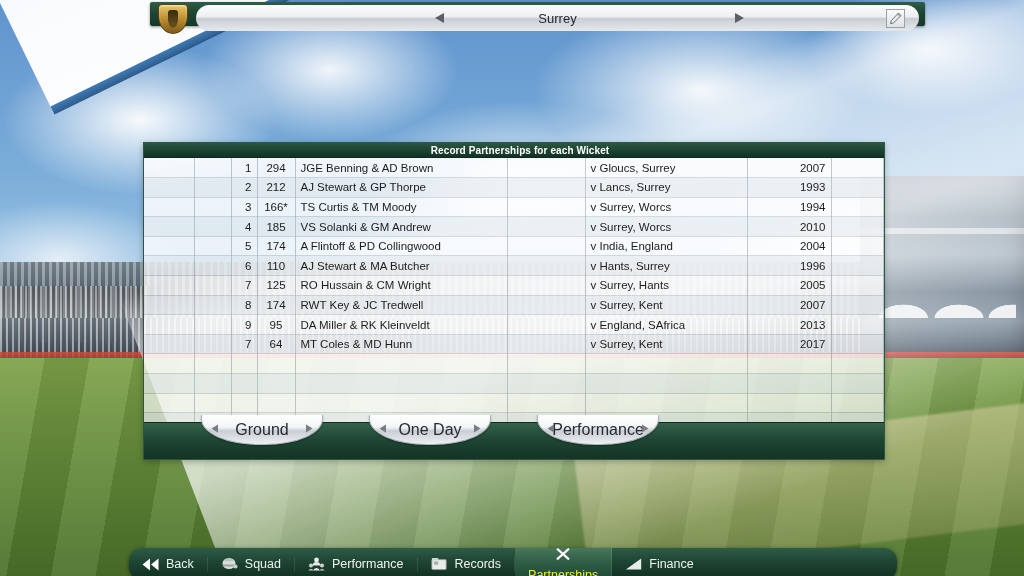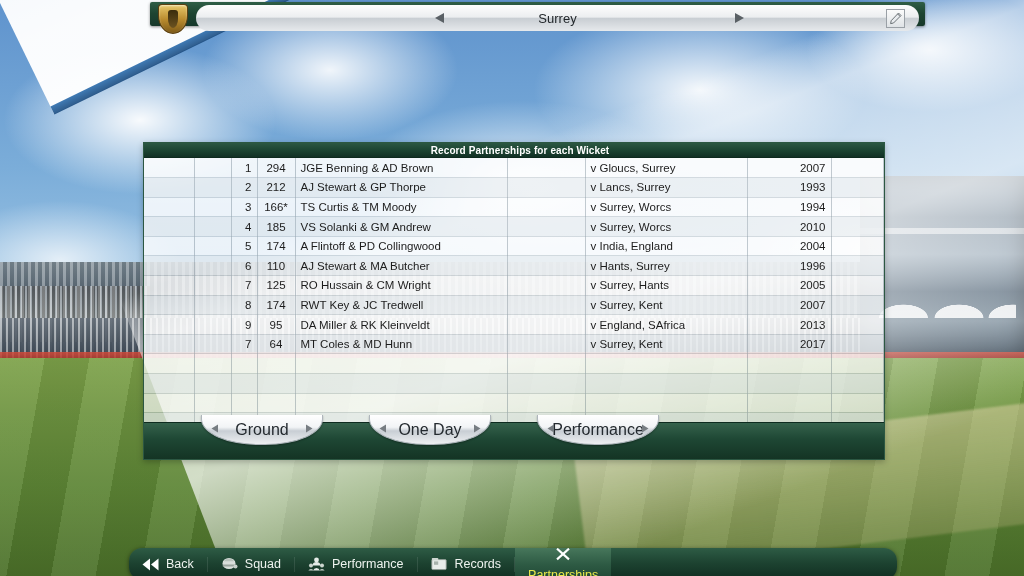--- a/index.html
+++ b/index.html
@@ -550,15 +550,23 @@
       </div>
       <div class="navitem active">
         <span class="navicon">
           <svg width="16" height="14" viewBox="0 0 16 14">
             <line x1="2" y1="1.6" x2="14" y2="12.4" stroke="#fff" stroke-width="2.1"></line>
             <line x1="14" y1="1.6" x2="2" y2="12.4" stroke="#fff" stroke-width="2.1"></line>
           </svg>
         </span>
         <span class="navlabel">Partnerships</span>
       </div>
+      <div class="navitem">
+        <span class="navicon">
+          <svg width="17" height="14" viewBox="0 0 17 14">
+            <polygon points="0.8,12.6 16.2,12.6 16.2,1.4" fill="#e6ece8"></polygon>
+          </svg>
+        </span>
+        <span class="navlabel">Finance</span>
+      </div>
     </div>
 
 </div>
 
 </body></html>

